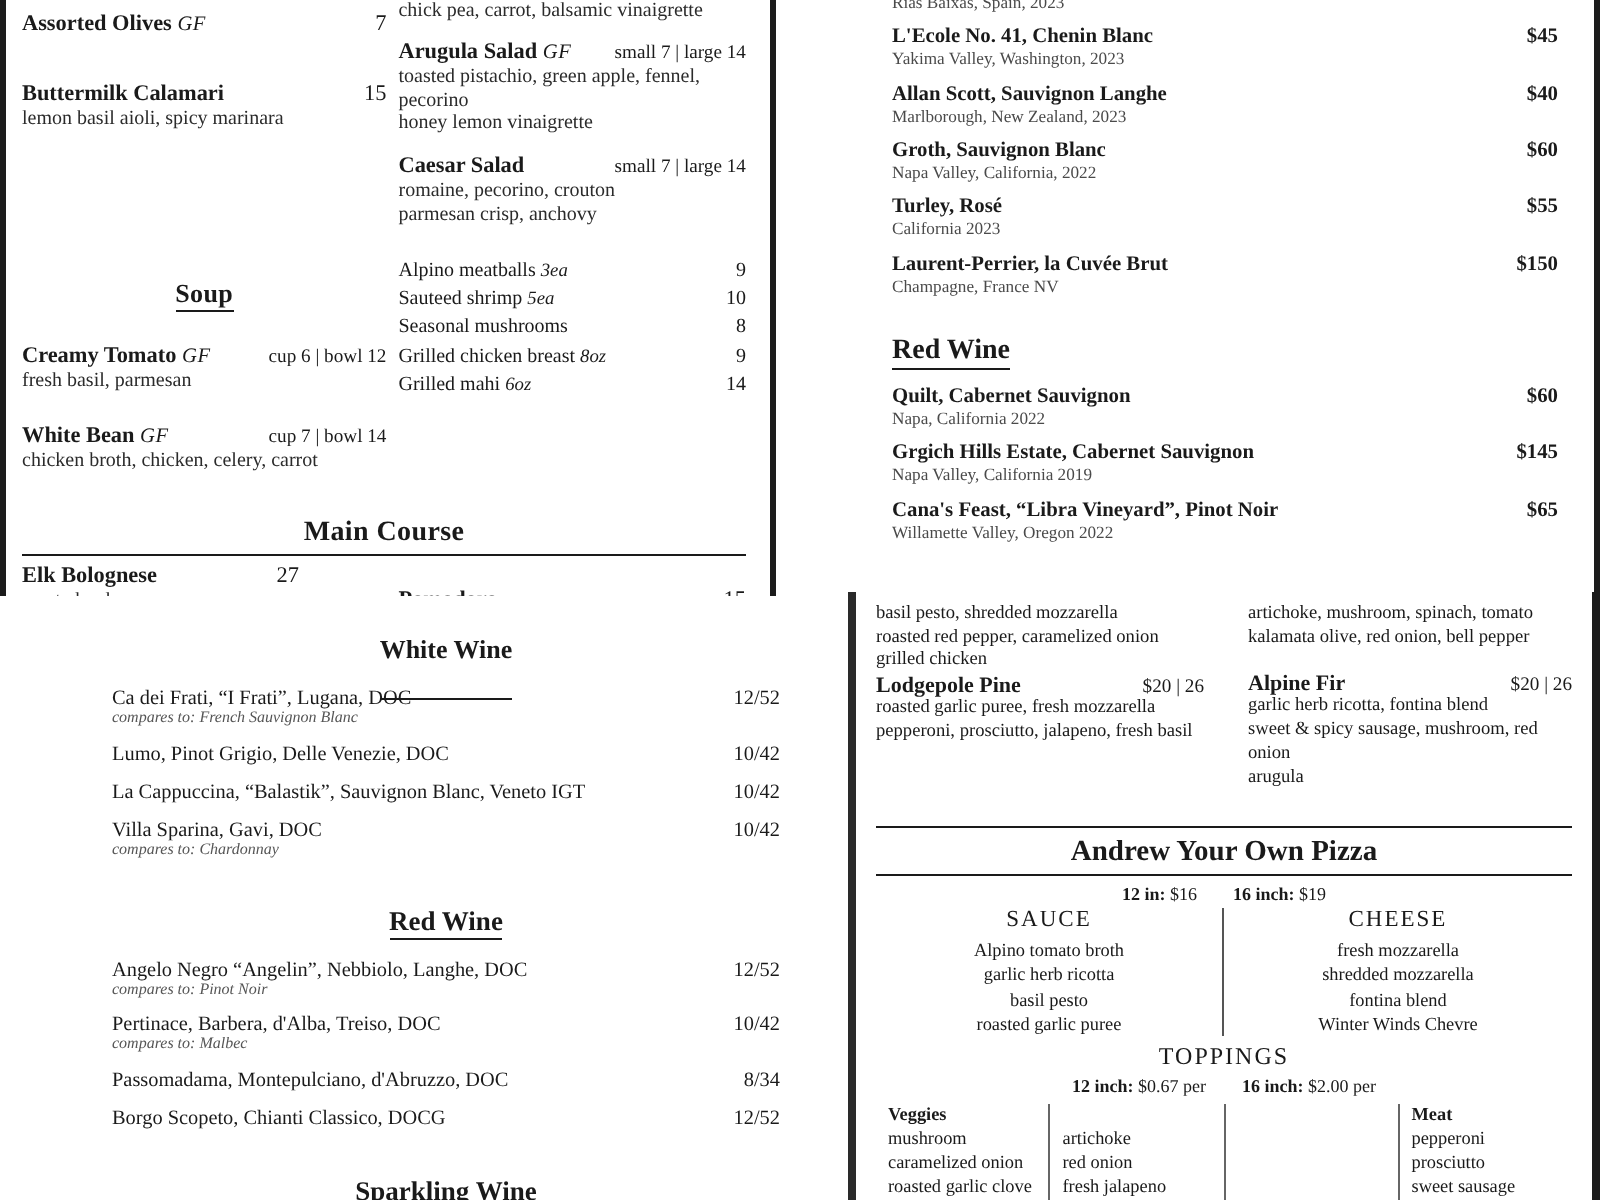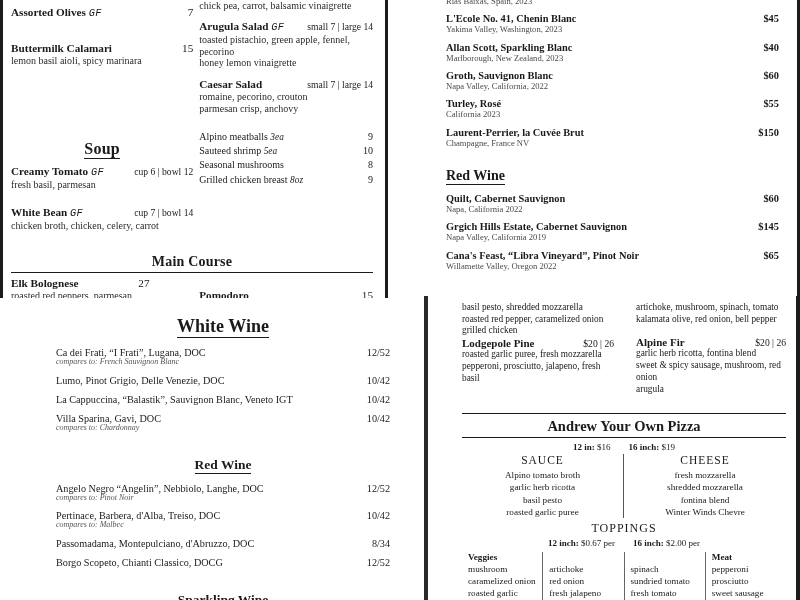--- a/index.html
+++ b/index.html
@@ -32,38 +32,37 @@
   #panel-wine-bottom{
     left:0;top:298px;width:424px;height:302px;
   }
   #panel-wine-bottom .inner{padding:0 34px 0 56px;}
 
   
   #panel-pizza{
     left:424px;top:296px;width:376px;height:304px;
     border-left:4px solid #2a2a2a;
     border-right:4px solid #1c1c1c;
-    padding-left:24px;
   }
   #panel-pizza .inner{padding:0 10px 0 10px;}
 
   
   .sec-head{
     text-align:center;font-weight:bold;letter-spacing:.2px;
     margin:0 auto;
   }
   .sec-head .u{
     border-bottom:1.3px solid #1a1a1a;
     padding-bottom:0px;display:inline-block;
   }
   .rule{border:0;border-top:1.4px solid #1a1a1a;margin:2px 0 3px 0;}
 
   .row{display:flex;justify-content:space-between;align-items:baseline;}
   .nm{font-weight:bold;}
-  .gf{font-style:italic;font-weight:normal;font-size:.92em;letter-spacing:.3px;font-family:Liberation Mono, monospace;}
+  .gf{font-style:italic;font-weight:normal;font-size:.92em;letter-spacing:.3px;}
   .pr{white-space:nowrap;font-weight:normal;}
   .desc{font-size:10px;line-height:1.18;color:#2b2b2b;}
   .sub{font-size:8.6px;color:#4a4a4a;line-height:1.2;}
   .cmp{font-size:8px;font-style:italic;color:#555;line-height:1.1;}
 
   
   .f-two{display:flex;}
   .f-col{box-sizing:border-box;}
   .f-left{width:52%;padding-right:6px;}
   .f-right{width:48%;}
@@ -143,21 +142,21 @@
               <span><span class="nm">Caesar Salad</span></span>
               <span class="pr" style="font-size:9.6px">small  7  |  large  14</span>
             </div>
           <div class="desc">romaine, pecorino, crouton<br>parmesan crisp, anchovy</div>
         </div>
       </div>
     </div>
 
     <div class="f-two" style="margin-top:6px">
       <div class="f-col f-left">
-        <div class="sec-head" style="font-size:16px;margin-top:10px;margin-bottom:6px"><span class="u">Soup</span></div>
+        <div class="sec-head" style="font-size:13px;margin-top:10px;margin-bottom:16px"><span class="u">Soup</span></div>
         <div class="fi">
           <div class="row">
               <span><span class="nm">Creamy Tomato</span> <span class="gf">GF</span></span>
               <span class="pr" style="font-size:9.6px">cup  6  |  bowl  12</span>
             </div>
           <div class="desc">fresh basil, parmesan</div>
         </div>
         <div style="height:6px"></div>
         <div class="fi">
           <div class="row">
@@ -177,20 +176,24 @@
               <span><span>Sauteed shrimp</span> <span class="ea">5ea</span></span>
               <span>10</span>
             </div>
           <div class="addrow">
               <span><span>Seasonal mushrooms</span> <span class="ea"></span></span>
               <span>8</span>
             </div>
           <div class="addrow">
               <span><span>Grilled chicken breast</span> <span class="ea">8oz</span></span>
               <span>9</span>
+            </div>
+          <div class="addrow">
+              <span><span>Grilled mahi</span> <span class="ea">6oz</span></span>
+              <span>14</span>
             </div>
         </div>
       </div>
     </div>
 
     <div style="margin-top:14px">
       <div class="sec-head" style="font-size:14px;margin-bottom:1px"><span>Main Course</span></div>
       <hr class="rule">
       <div class="f-two" style="margin-top:4px">
         <div class="f-col f-left">
@@ -230,21 +233,21 @@
     </div>
     <div class="wrow">
       <div class="row">
           <span class="nm">L'Ecole No. 41, Chenin Blanc</span>
           <span class="pr">$45</span>
         </div>
       <div class="sub">Yakima Valley, Washington, 2023</div>
     </div>
     <div class="wrow">
       <div class="row">
-          <span class="nm">Allan Scott, Sparkling Blanc</span>
+          <span class="nm">Allan Scott, Sauvignon Langhe</span>
           <span class="pr">$40</span>
         </div>
       <div class="sub">Marlborough, New Zealand, 2023</div>
     </div>
     <div class="wrow">
       <div class="row">
           <span class="nm">Groth, Sauvignon Blanc</span>
           <span class="pr">$60</span>
         </div>
       <div class="sub">Napa Valley, California, 2022</div>
@@ -289,21 +292,21 @@
         </div>
       <div class="sub">Willamette Valley, Oregon 2022</div>
     </div>
 
   </div>
 </div>
 
 <div class="panel" id="panel-wine-bottom">
   <div class="inner">
     <div style="text-align:center;margin:18px 0 10px 0">
-      <span style="font-size:18px;font-weight:bold;border-bottom:1.3px solid #1a1a1a;padding-bottom:1px">White Wine</span>
+      <span style="font-size:13px;font-weight:bold;border-bottom:1.3px solid #1a1a1a;padding-bottom:17px">White Wine</span>
     </div>
     <div class="lw">
       <div class="row">
           <span>Ca dei Frati, “I Frati”, Lugana, DOC</span>
           <span class="pr">12/52</span>
         </div>
       <div class="cmp">compares to: French Sauvignon Blanc</div>
     </div>
     <div class="lw">
       <div class="row">
@@ -440,25 +443,20 @@
       <div class="top-col b">
         <div style="height:12px"></div>
         <div>
             <div>artichoke</div>
             <div>red onion</div>
             <div>fresh jalapeno</div>
           </div>
       </div>
       <div class="top-col b">
         <div style="height:12px"></div>
-        <div>
-            <div>spinach</div>
-            <div>sundried tomato</div>
-            <div>fresh tomato</div>
-          </div>
       </div>
       <div class="top-col">
         <div class="hd">Meat</div>
         <div>
             <div>pepperoni</div>
             <div>prosciutto</div>
             <div>sweet sausage</div>
             <div>spicy sausage</div>
           </div>
       </div>

